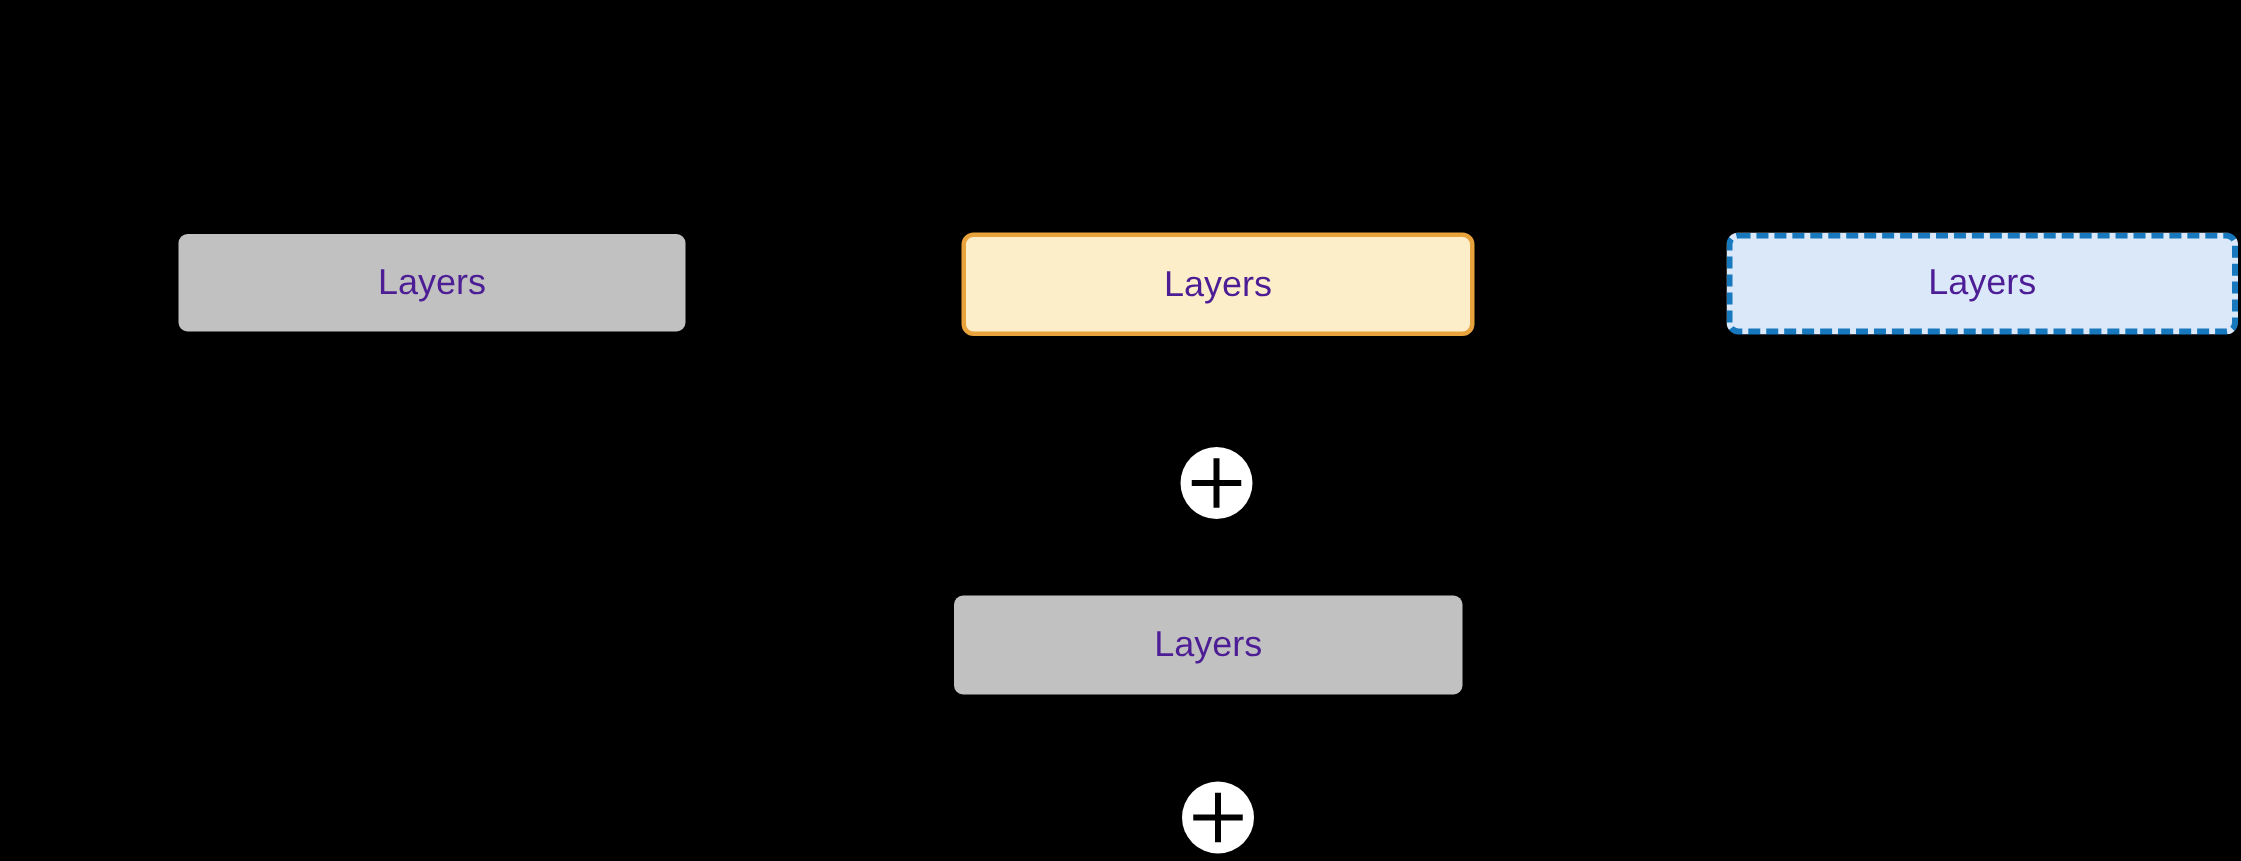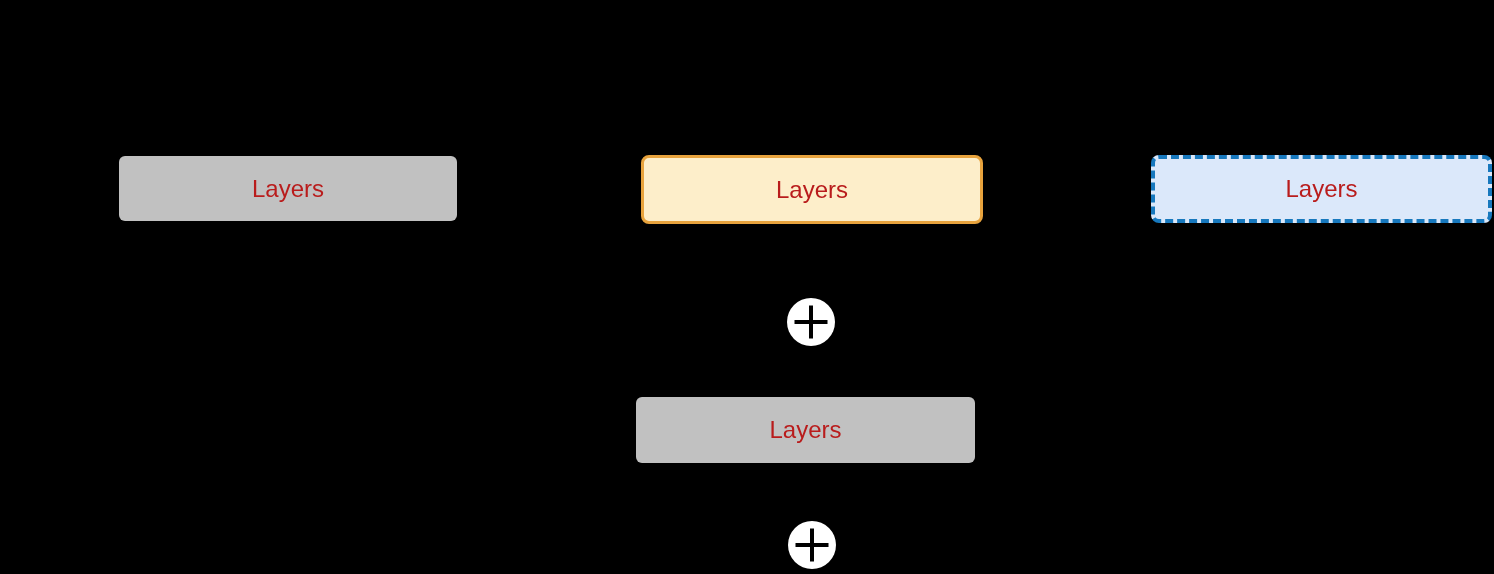--- a/index.html
+++ b/index.html
@@ -11,21 +11,21 @@
     overflow: hidden;
     font-family: "Liberation Sans", "DejaVu Sans", sans-serif;
   }
   .node {
     position: absolute;
     display: flex;
     align-items: center;
     justify-content: center;
     box-sizing: border-box;
     font-size: 24px;
-    color: #b91c1c;
+    color: #4c1d95;
   }
   .node-gray {
     background: #c1c1c1;
     border-radius: 6px;
   }
   .node-orange {
     background: #fdeeca;
     border: 3px solid #e8a33d;
     border-radius: 8px;
   }

